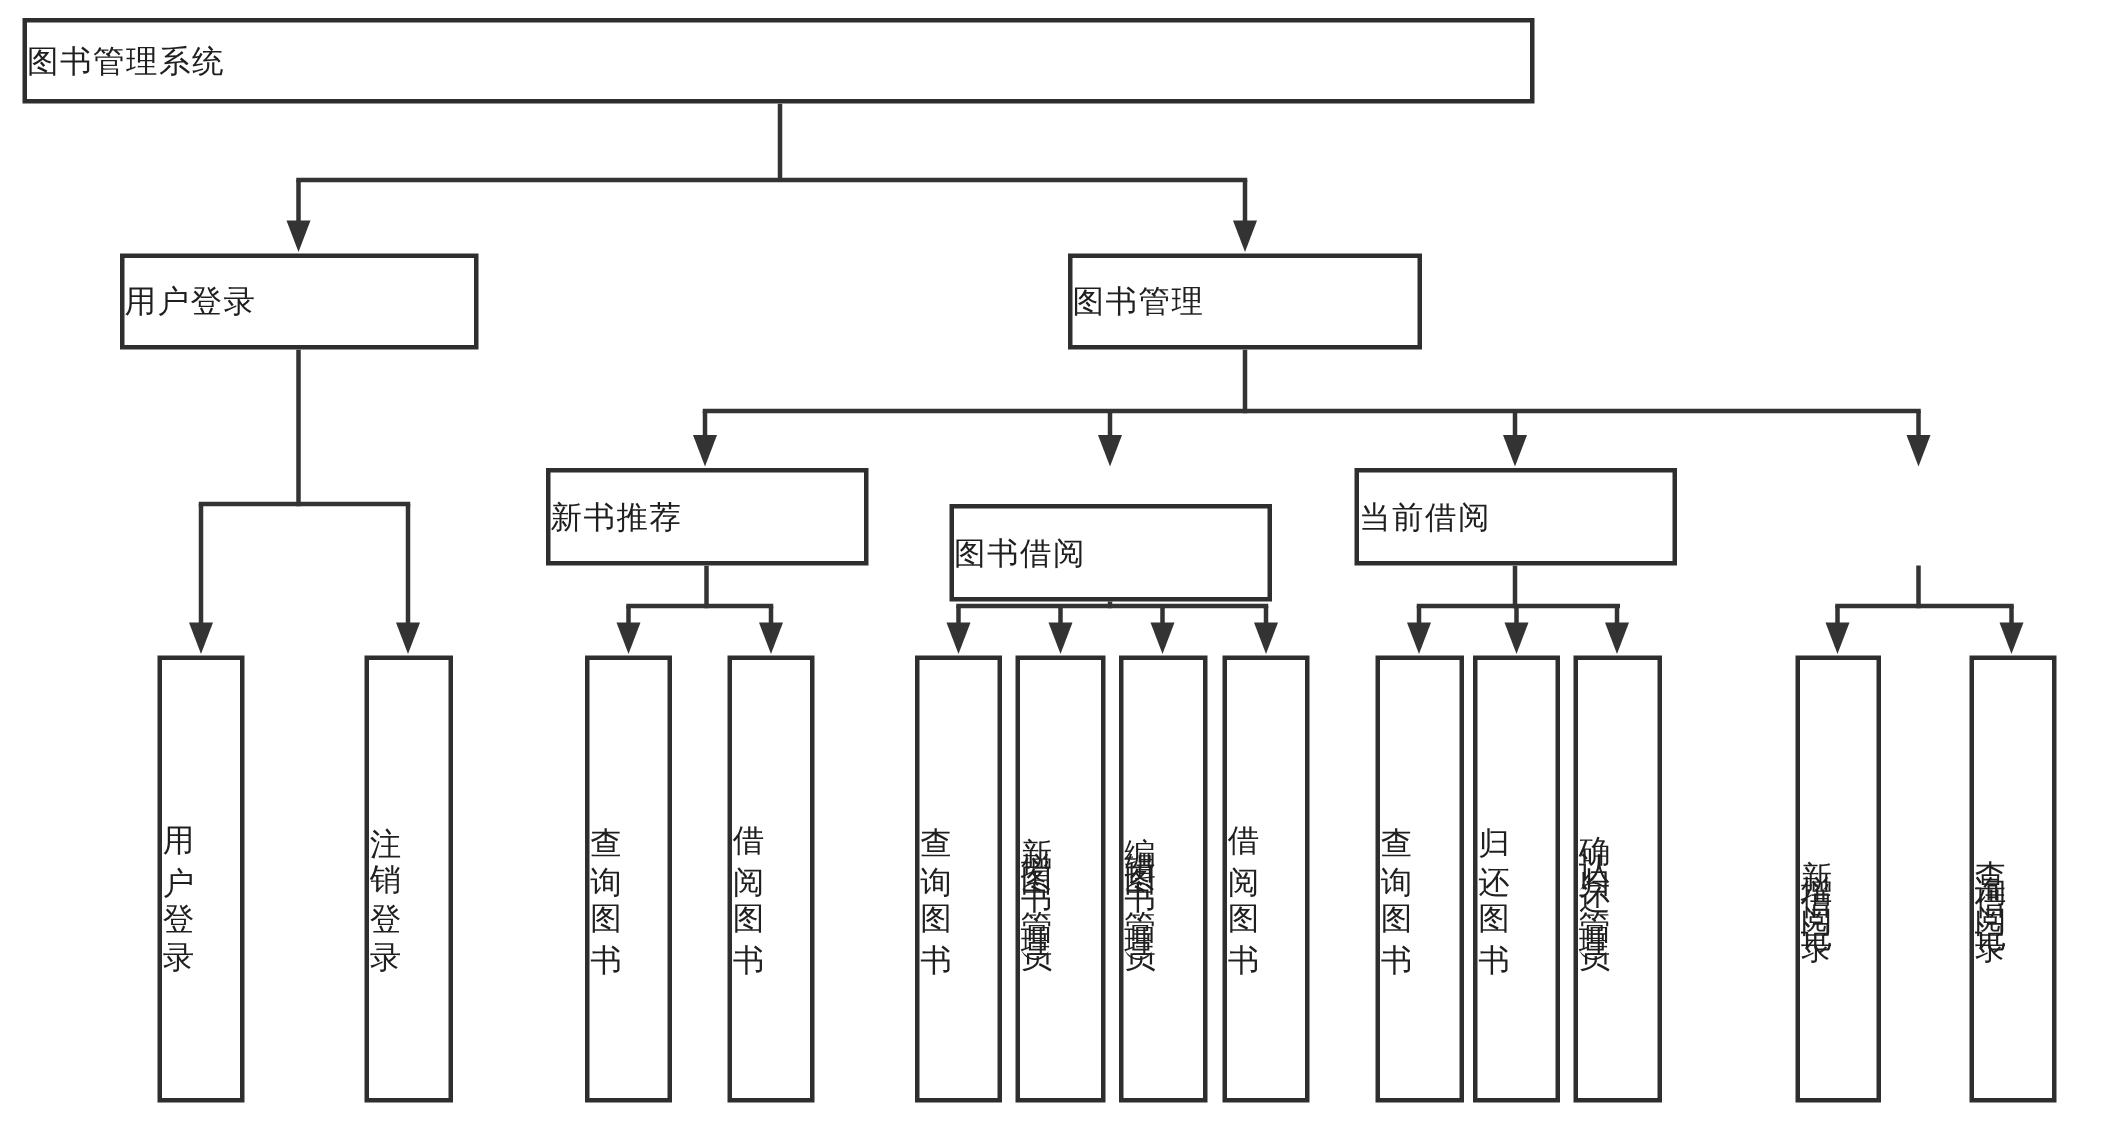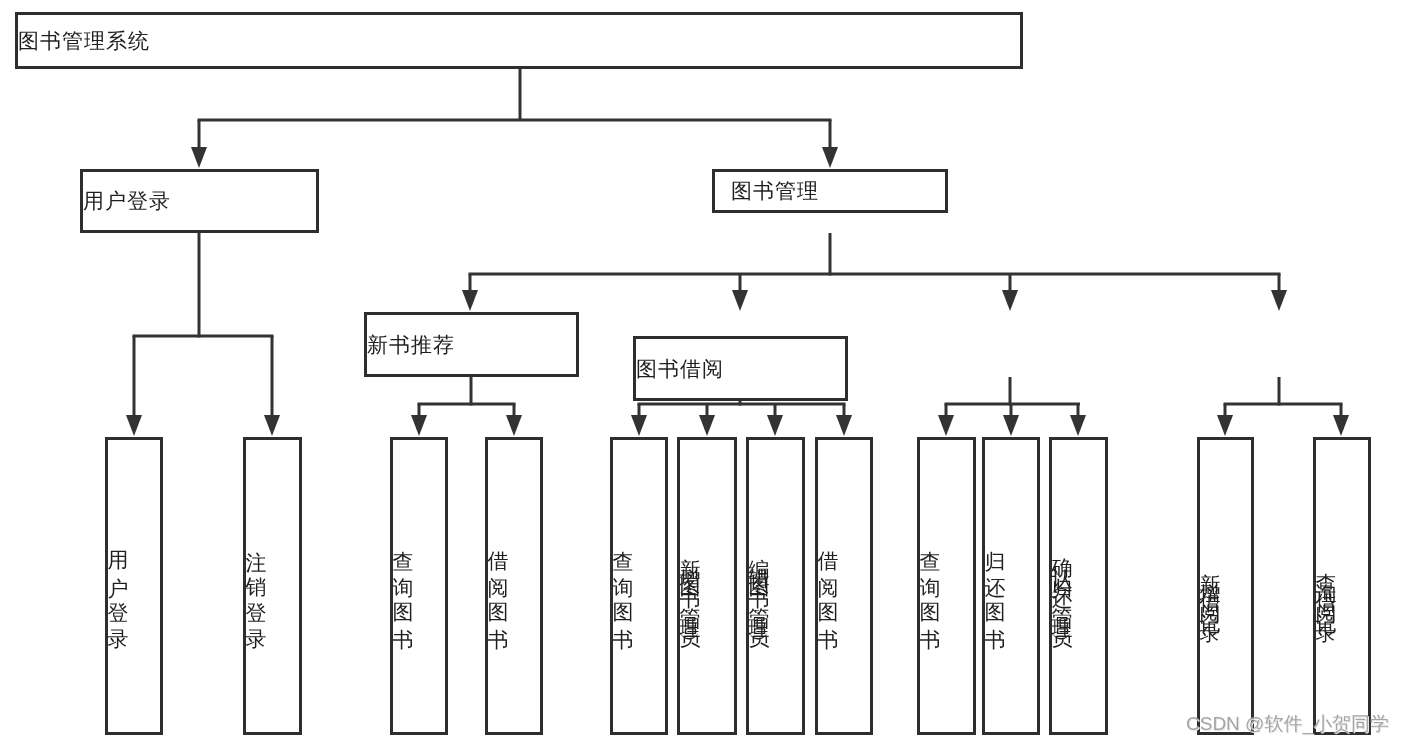--- a/index.html
+++ b/index.html
@@ -126,29 +126,32 @@
     </g>
   </svg>
 
   <div class="node" style="left:15px; top:12px; width:1008px; height:57px;">
     <span>图书管理系统</span>
   </div>
 
   <div class="node" style="left:80px; top:169px; width:239px; height:64px;">
     <span>用户登录</span>
   </div>
-  <div class="node" style="left:712px; top:169px; width:236px; height:44px;padding-left:16px;">
+  <div class="node" style="left:712px; top:169px; width:236px; height:64px;">
     <span>图书管理</span>
   </div>
 
   <div class="node" style="left:364px; top:312px; width:215px; height:65px;">
     <span>新书推荐</span>
   </div>
   <div class="node" style="left:633px; top:312px; width:215px; height:65px;margin-top:24px;">
     <span>图书借阅</span>
+  </div>
+  <div class="node" style="left:903px; top:312px; width:215px; height:65px;">
+    <span>当前借阅</span>
   </div>
 
   <div class="node vnode" style="left:105px; top:437px; width:58px; height:298px;">
     <span class="sp-wide">用户登录</span>
   </div>
   <div class="node vnode" style="left:243px; top:437px; width:59px; height:298px;">
     <span class="sp-wide">注销登录</span>
   </div>
 
   <div class="node vnode" style="left:390px; top:437px; width:58px; height:298px;">
@@ -181,15 +184,14 @@
     <span class="sp-long">确认归还（管理员）</span>
   </div>
 
   <div class="node vnode" style="left:1197px; top:437px; width:57px; height:298px;">
     <span class="sp-long">新增借阅记录</span>
   </div>
   <div class="node vnode" style="left:1313px; top:437px; width:58px; height:298px;">
     <span class="sp-long">查询借阅记录</span>
   </div>
 
-  <div class="watermark">CSDN @软件_小贺同学</div>
 
 </div>
 
 </body></html>

